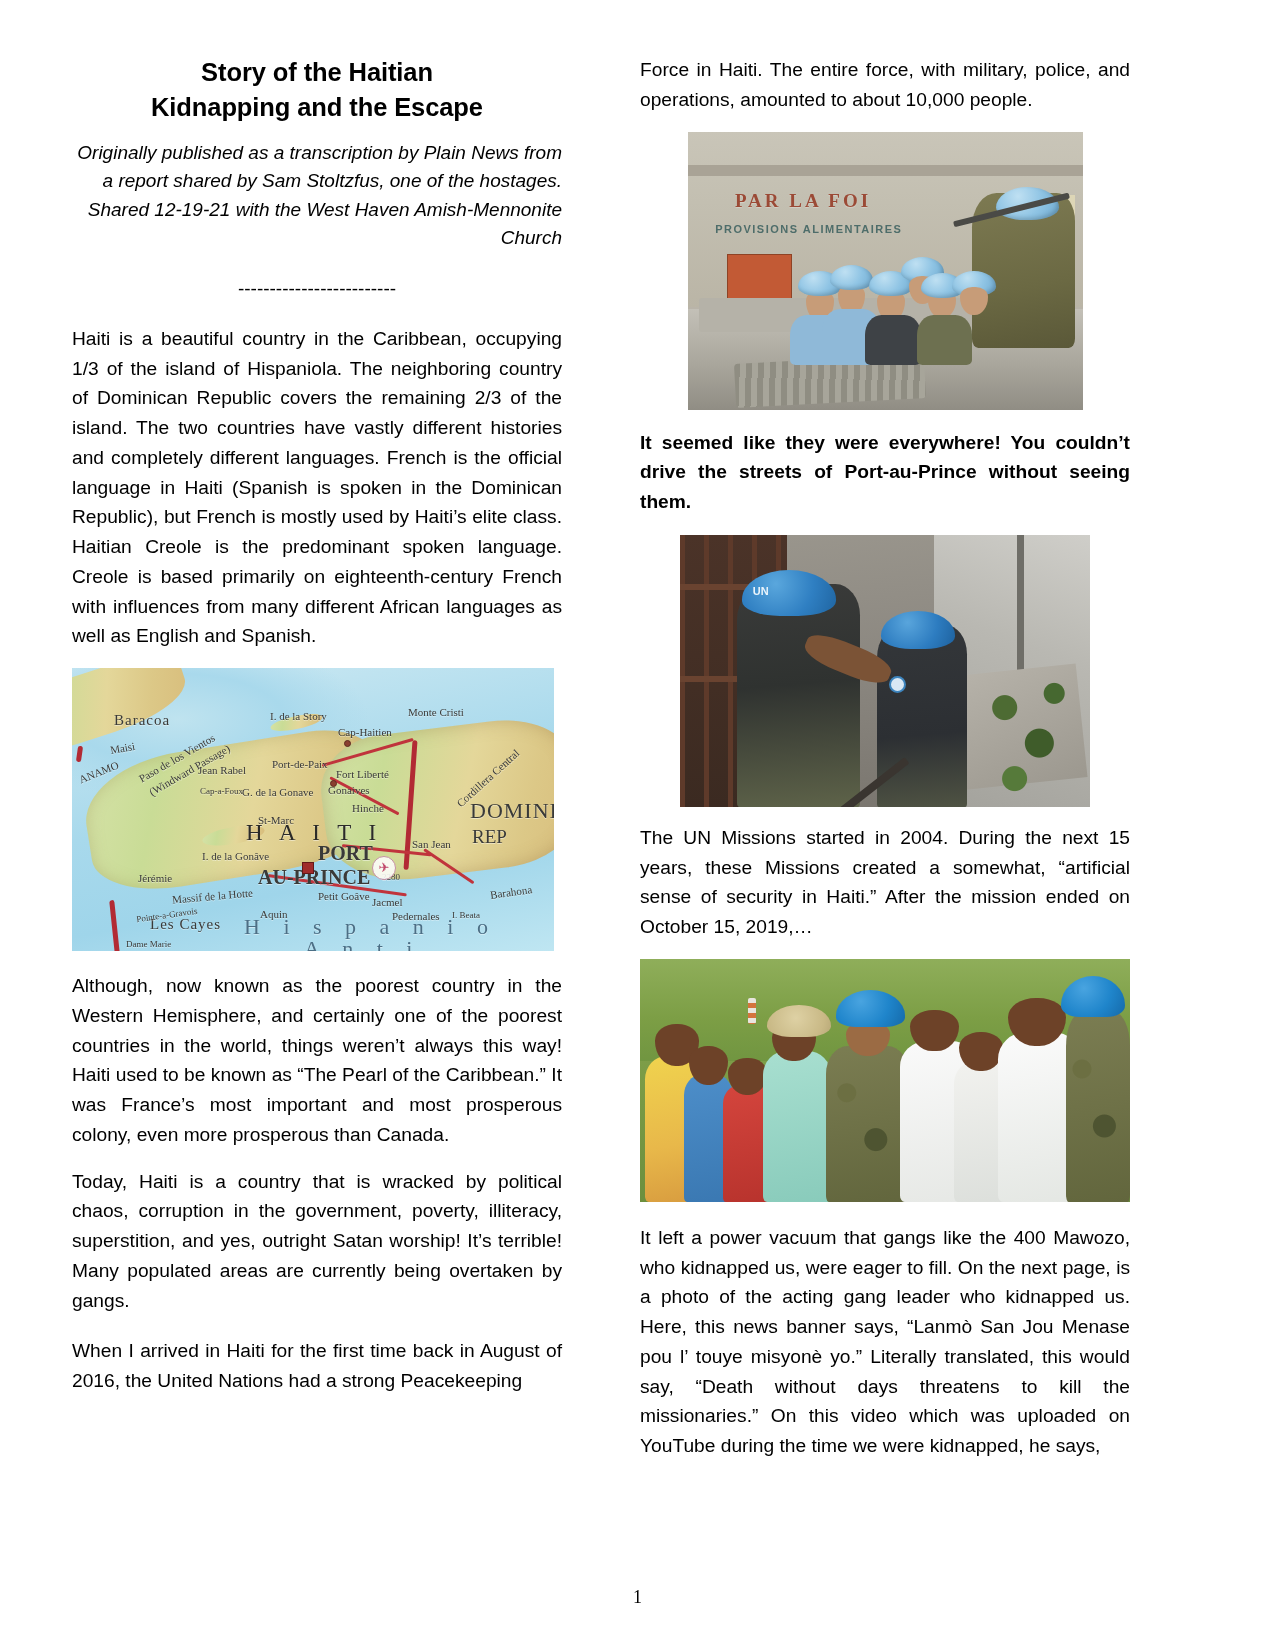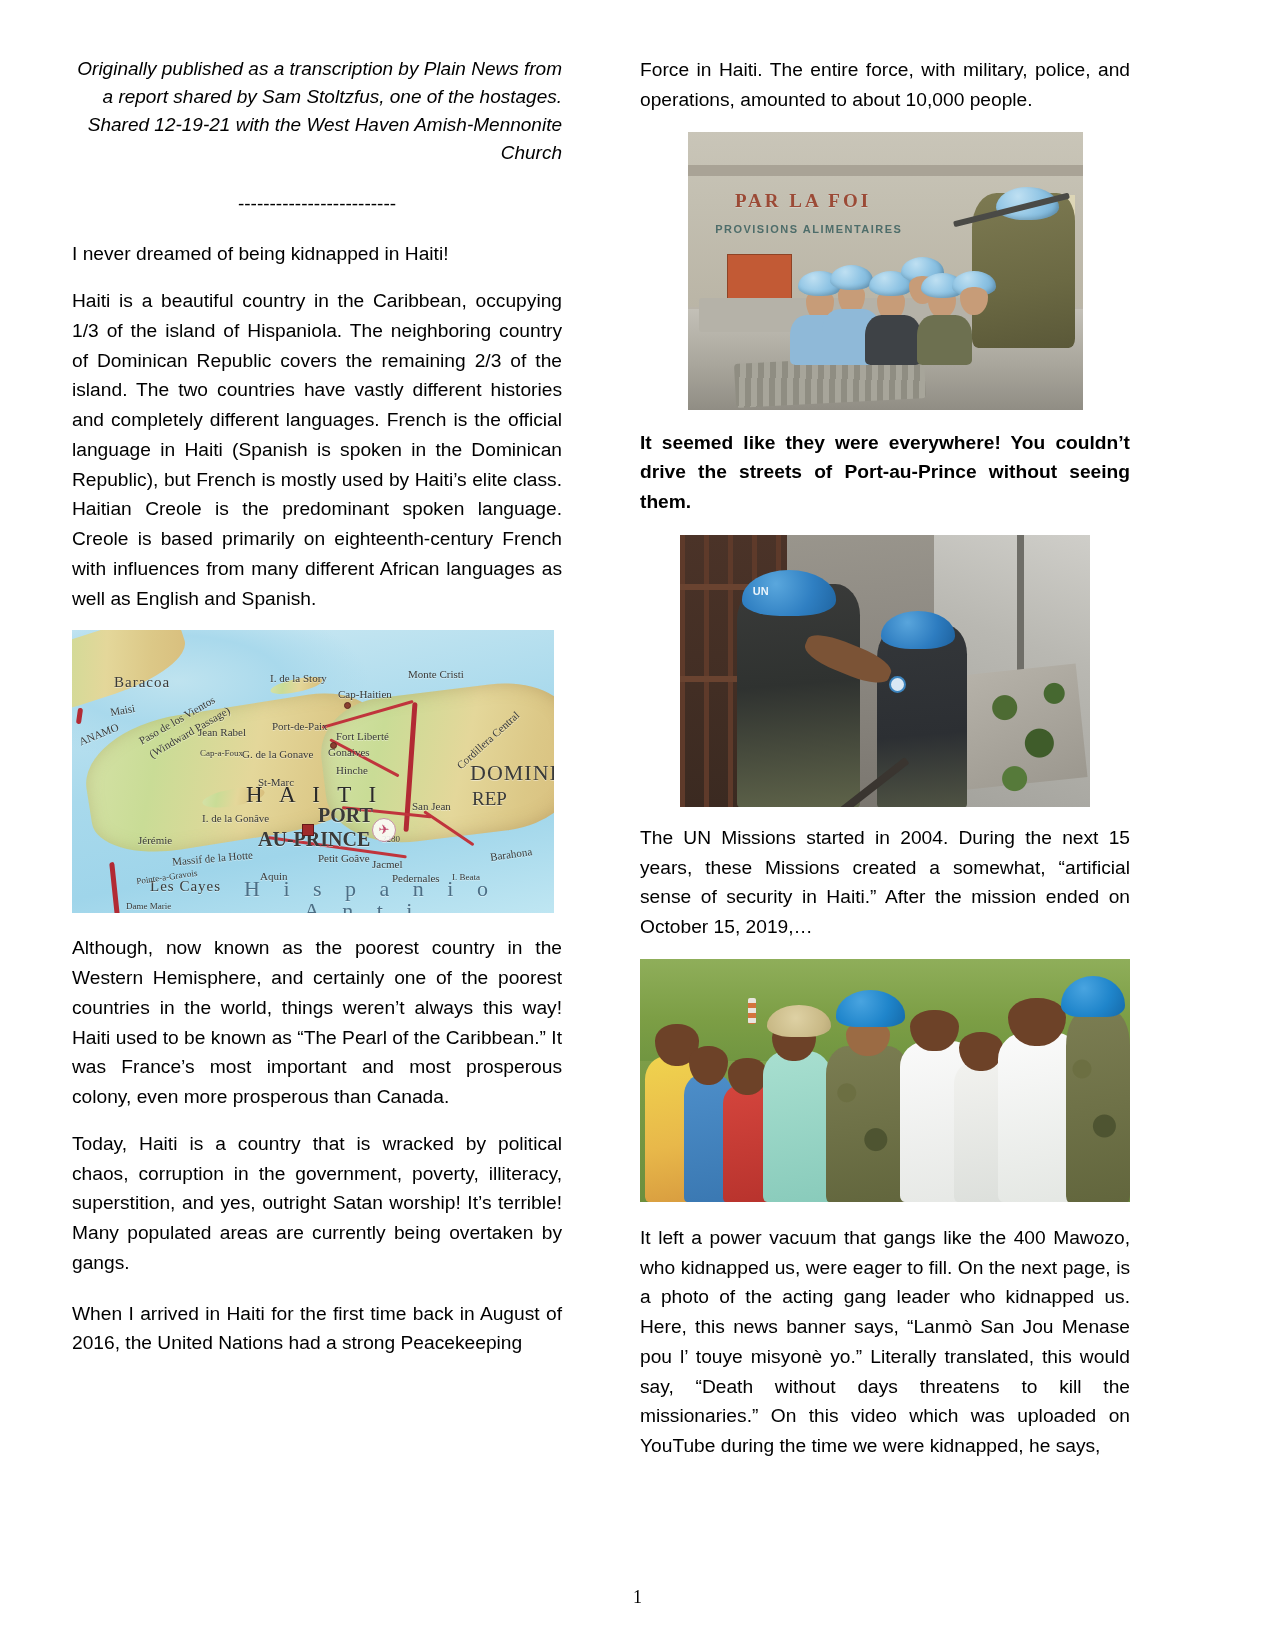--- a/index.html
+++ b/index.html
@@ -428,26 +428,29 @@
 </style>
 </head>
 <body>
 
 <div class="page">
 
   <div class="columns">
 
     <div class="col">
 
+      <h1 class="doc-title">
+        <span class="tline">Story of the Haitian</span>
+        <span class="tline">Kidnapping and the Escape</span>
+      </h1>
 
       <p class="subtitle">Originally published as a transcription by Plain News from a report shared by Sam Stoltzfus, one of the hostages. Shared 12-19-21 with the West Haven Amish-Mennonite Church</p>
 
       <div class="divider-dashes">-------------------------</div>
 
-      <p class="body nojust">I never dreamed of being kidnapped in Haiti!</p>
       <p class="body">Haiti is a beautiful country in the Caribbean, occupying 1/3 of the island of Hispaniola. The neighboring country of Dominican Republic covers the remaining 2/3 of the island. The two countries have vastly different histories and completely different languages. French is the official language in Haiti (Spanish is spoken in the Dominican Republic), but French is mostly used by Haiti’s elite class. Haitian Creole is the predominant spoken language. Creole is based primarily on eighteenth-century French with influences from many different African languages as well as English and Spanish.</p>
 
       <div class="figure fig-map">
         <div class="photo map">
           <div class="landmass m-cuba"></div>
           <div class="landmass m-haiti"></div>
           <div class="landmass m-dom"></div>
           <div class="landmass m-tortue"></div>
           <div class="landmass m-gonave"></div>
 
@@ -472,21 +475,21 @@
           <span class="mtxt sm" style="left:38px; top:74px; transform:rotate(-10deg);">Maisi</span>
           <span class="mtxt sm" style="left:6px; top:98px; transform:rotate(-22deg);">ANAMO</span>
           <span class="mtxt sm" style="left:62px; top:84px; transform:rotate(-30deg);">Paso de los Vientos</span>
           <span class="mtxt sm" style="left:72px; top:96px; transform:rotate(-30deg);">(Windward Passage)</span>
           <span class="mtxt sm" style="left:198px; top:42px;">I. de la Story</span>
           <span class="mtxt sm" style="left:266px; top:58px;">Cap-Haitien</span>
           <span class="mtxt sm" style="left:264px; top:100px;">Fort Liberté</span>
           <span class="mtxt sm" style="left:256px; top:116px;">Gonaives</span>
           <span class="mtxt sm" style="left:200px; top:90px;">Port-de-Paix</span>
           <span class="mtxt sm" style="left:126px; top:96px;">Jean Rabel</span>
-          <span class="mtxt sm" style="left:264px; top:134px;font-family:Liberation Serif, serif;">Hinche</span>
+          <span class="mtxt sm" style="left:280px; top:134px;font-family:Liberation Serif, serif;">Hinche</span>
           <span class="mtxt sm" style="left:186px; top:146px;">St-Marc</span>
           <span class="mtxt sm" style="left:170px; top:118px;">G. de la Gonave</span>
           <span class="mtxt sm" style="left:130px; top:182px;">I. de la Gonâve</span>
           <span class="mtxt sm" style="left:66px; top:204px;">Jérémie</span>
           <span class="mtxt xs" style="left:54px; top:226px;margin-top:45px;">Dame Marie</span>
           <span class="mtxt sm" style="left:100px; top:222px; transform:rotate(-5deg);">Massif de la Hotte</span>
           <span class="mtxt mid" style="left:78px; top:248px;">Les Cayes</span>
           <span class="mtxt sm" style="left:188px; top:240px;">Aquin</span>
           <span class="mtxt sm" style="left:246px; top:222px;">Petit Goâve</span>
           <span class="mtxt sm" style="left:300px; top:228px;">Jacmel</span>

